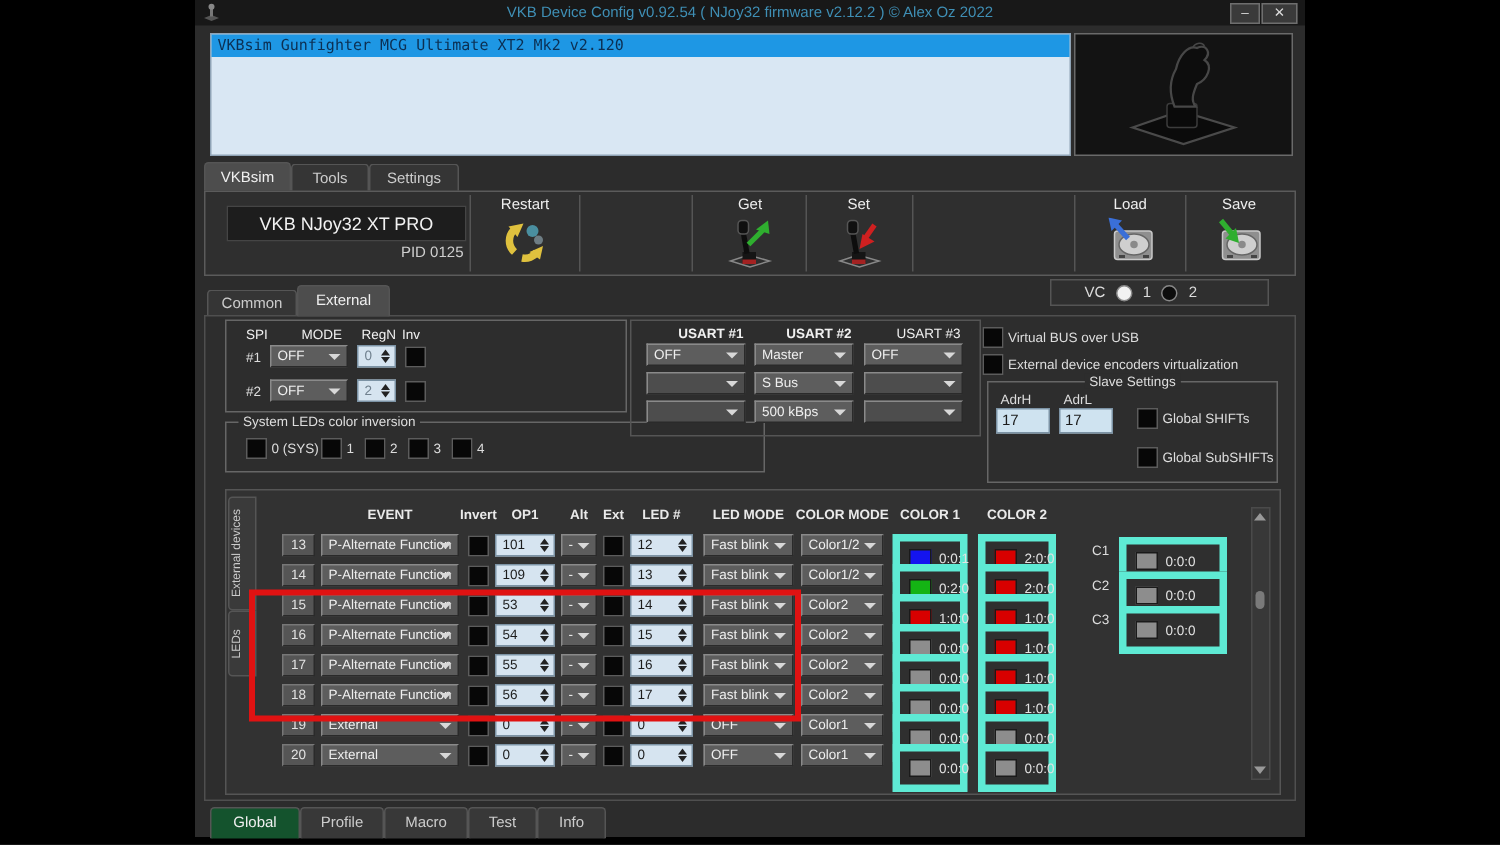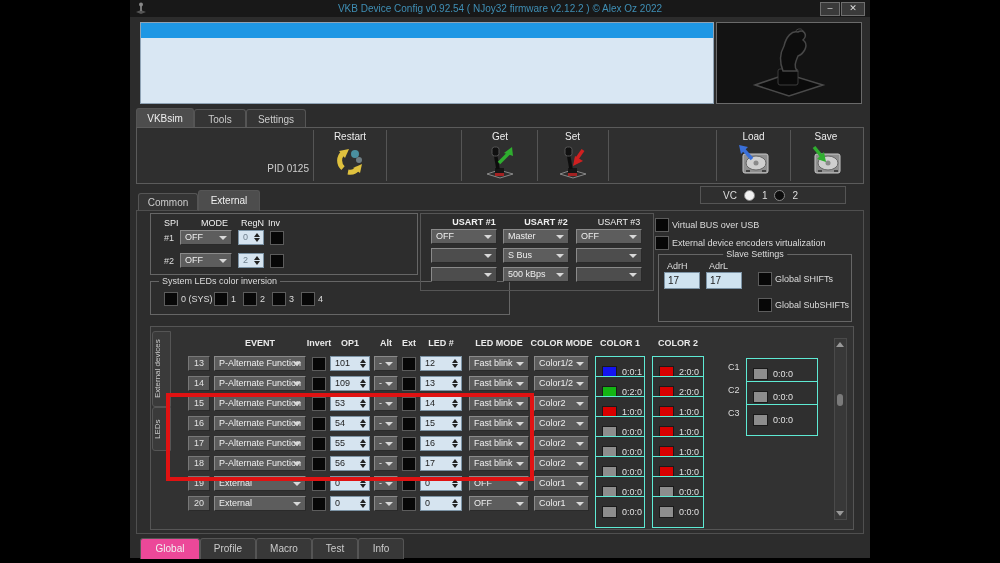--- a/index.html
+++ b/index.html
@@ -76,55 +76,56 @@
 
   
   .tpanel{position:absolute;left:20px;top:326px;width:702px;height:202px;border:1px solid #555;background:#323232}
   .sidetab{position:absolute;width:17px;background:#3a3a3a;border:1px solid #555;color:#ccc;font-size:8px;
            writing-mode:vertical-rl;transform:rotate(180deg);text-align:center;cursor:pointer;border-radius:0 3px 3px 0}
   .ltable{position:absolute;left:50px;top:336px;width:667px;height:188px}
   .th{position:absolute;top:2px;height:12px;font-size:9px;color:#eaeaea;text-align:center;font-weight:bold}
   .trow{position:absolute;left:0;width:652px;height:20px}
   .rownum{position:absolute;top:2px;height:15px;background:#555;border:1px solid #777;border-bottom-color:#2a2a2a;
           border-right-color:#2a2a2a;color:#e2e2e2;font-size:9px;line-height:13px;text-align:center;box-sizing:border-box}
-  .cval{position:absolute;top:2px;height:32px;border:1px solid #5eead4;background:#2f2f2f;display:flex;
+  .cval{position:absolute;top:2px;height:32px;border:5px solid #5eead4;background:#2f2f2f;display:flex;
         align-items:center;gap:5px;padding-left:6px;box-sizing:border-box;color:#e2e2e2;font-size:9px}
   .sw{width:13px;height:10px;border:1px solid #1a1a1a;flex:0 0 auto}
 
   
   .sbar{position:absolute;left:704px;top:338px;width:11px;height:180px;background:#383838;border:1px solid #4a4a4a}
   .sarr{position:absolute;left:0;width:9px;height:9px;cursor:pointer}
   .sarr.up::after{content:"";position:absolute;left:1px;top:2px;border-left:4px solid transparent;border-right:4px solid transparent;border-bottom:5px solid #999}
   .sarr.dn::after{content:"";position:absolute;left:1px;top:2px;border-left:4px solid transparent;border-right:4px solid transparent;border-top:5px solid #999}
   .sthumb{position:absolute;left:2px;top:55px;width:6px;height:12px;background:#7a7a7a;border-radius:3px;cursor:pointer}
 
   .redrect{position:absolute;left:36px;top:393px;width:360px;height:80px;border:4px solid #e01212;z-index:50;pointer-events:none}
 
   .btab{position:absolute;top:538px;height:20px;background:#383838;border:1px solid #555;border-bottom:none;
         color:#ccc;font-size:10px;text-align:center;line-height:20px;border-radius:3px 3px 0 0;cursor:pointer}
-  .btab.active{background:#ec4899;color:#f0f0f0}
+  .btab.active{background:#14532d;color:#f0f0f0}
 </style>
 </head>
 <body>
 
 <div class="win">
 
   <div class="titlebar">
     <svg class="abs" style="left:5px;top:2px" width="12" height="13" viewBox="0 0 12 13">
       <polygon points="1,10 6,8 11,10 6,12" fill="#555"></polygon>
       <rect x="5" y="3" width="2" height="6" fill="#777"></rect>
       <circle cx="6" cy="2.5" r="2" fill="#888"></circle>
     </svg>
     <div class="title">VKB Device Config v0.92.54 ( NJoy32 firmware v2.12.2 ) © Alex Oz 2022</div>
     <div class="winbtn minbtn">–</div>
     <div class="winbtn closebtn">✕</div>
   </div>
 
   <div class="listbox">
     <div class="selrow">
+      <span class="devname">VKBsim Gunfighter MCG Ultimate XT2 Mk2 v2.120</span>
     </div>
   </div>
   <div class="joybox">
     <svg width="142" height="78" viewBox="0 0 142 78">
       <polygon points="38,62 70,51 106,62 72,73" fill="#0b0b0b" stroke="#4a4a4a" stroke-width="1.5"></polygon>
       <rect x="61" y="46" width="20" height="16" rx="2" fill="#0a0a0a" stroke="#3c3c3c"></rect>
       <path d="M66 48 C62 38 63 30 67 23 C69 14 75 7 81 9 C87 6 91 12 86 17 C92 21 88 30 81 33 C78 40 77 44 80 48 Z" fill="#0d0d0d" stroke="#474747" stroke-width="1.5"></path>
       <path d="M78 9 C80 5 85 5 86 8" fill="none" stroke="#474747"></path>
     </svg>
   </div>
@@ -135,20 +136,21 @@
 
   <div class="toolbar">
     <div class="sep" style="left:176px"></div>
     <div class="sep" style="left:249px"></div>
     <div class="sep" style="left:324px"></div>
     <div class="sep" style="left:400px"></div>
     <div class="sep" style="left:471px"></div>
     <div class="sep" style="left:579px"></div>
     <div class="sep" style="left:653px"></div>
 
+    <div class="plate">VKB NJoy32 XT PRO</div>
     <div class="pid">PID 0125</div>
 
     <div class="tbtn" style="left:178px;width:70px">
       <div class="lbl">Restart</div>
       <svg width="30" height="32" viewBox="0 0 30 32">
         <circle cx="20" cy="9" r="4" fill="#4a8fa0"></circle>
         <circle cx="24" cy="15" r="3" fill="#6e7d84"></circle>
         <path d="M8 8 a10 10 0 0 0 0 15" stroke="#dfc13e" stroke-width="5" fill="none"></path>
         <path d="M13 27 a10 10 0 0 0 10 -4" stroke="#dfc13e" stroke-width="5" fill="none"></path>
         <polygon points="4,6 14,4 10,13" fill="#dfc13e"></polygon>

